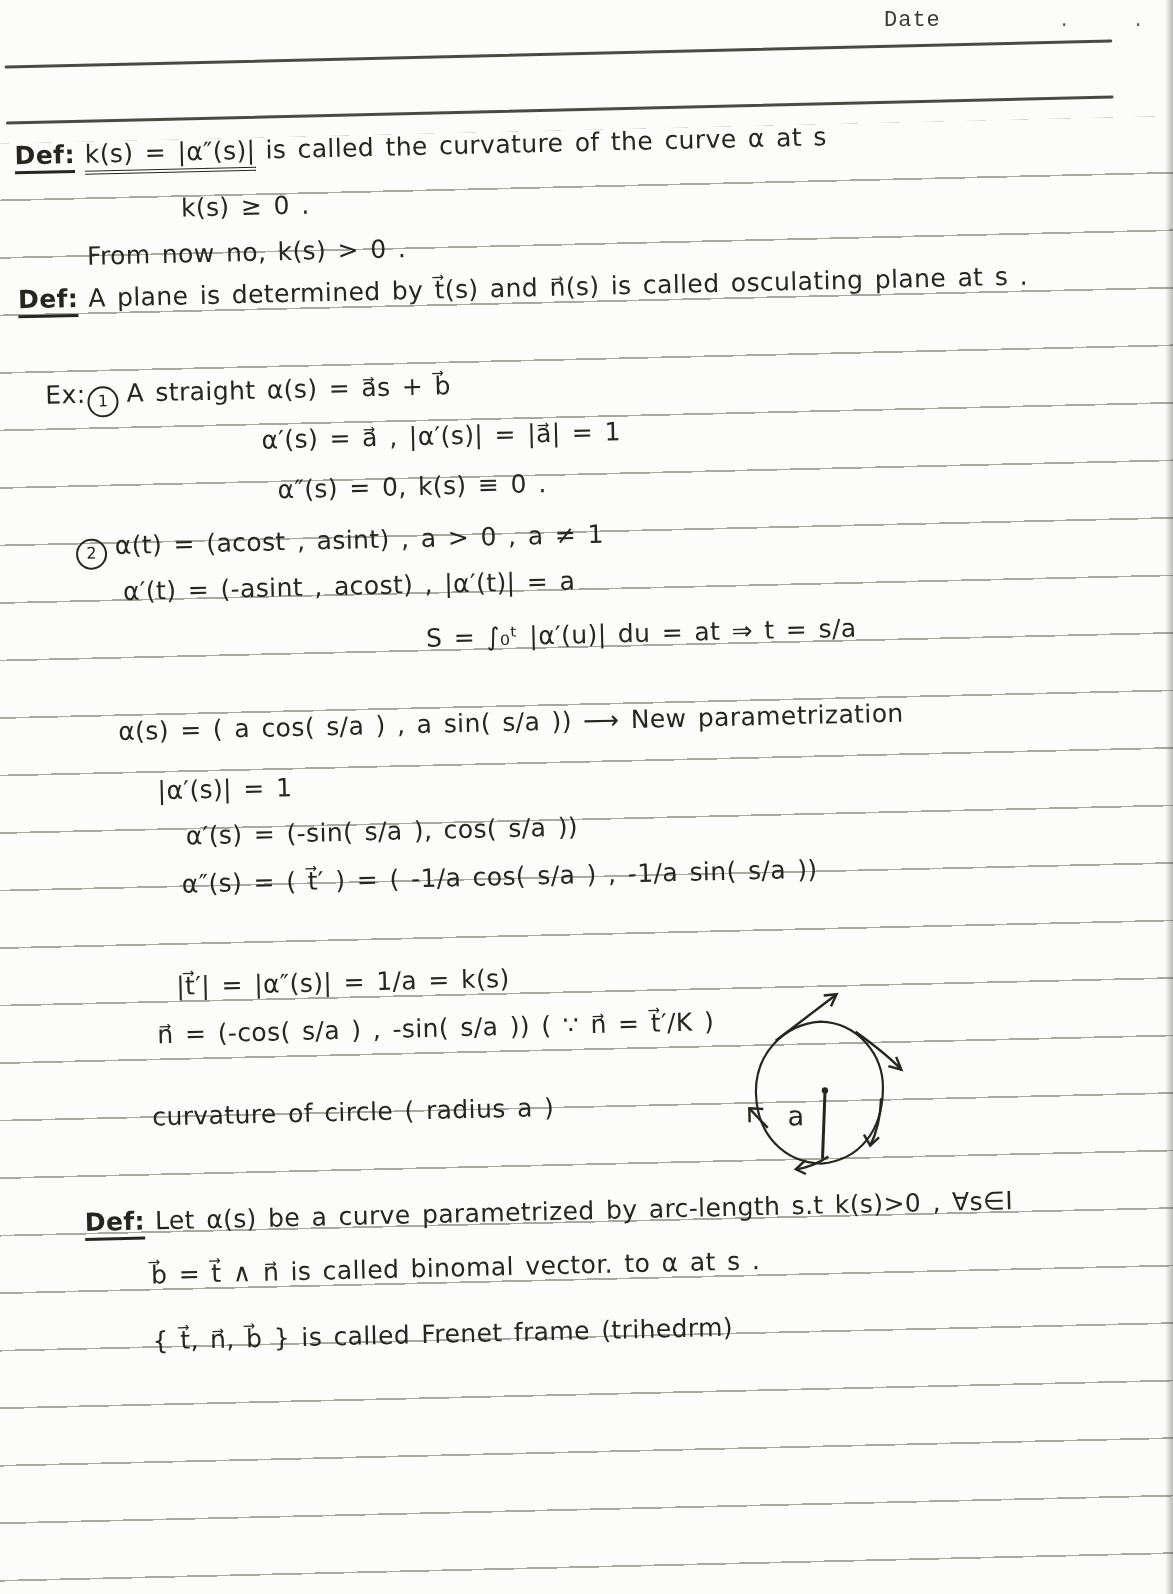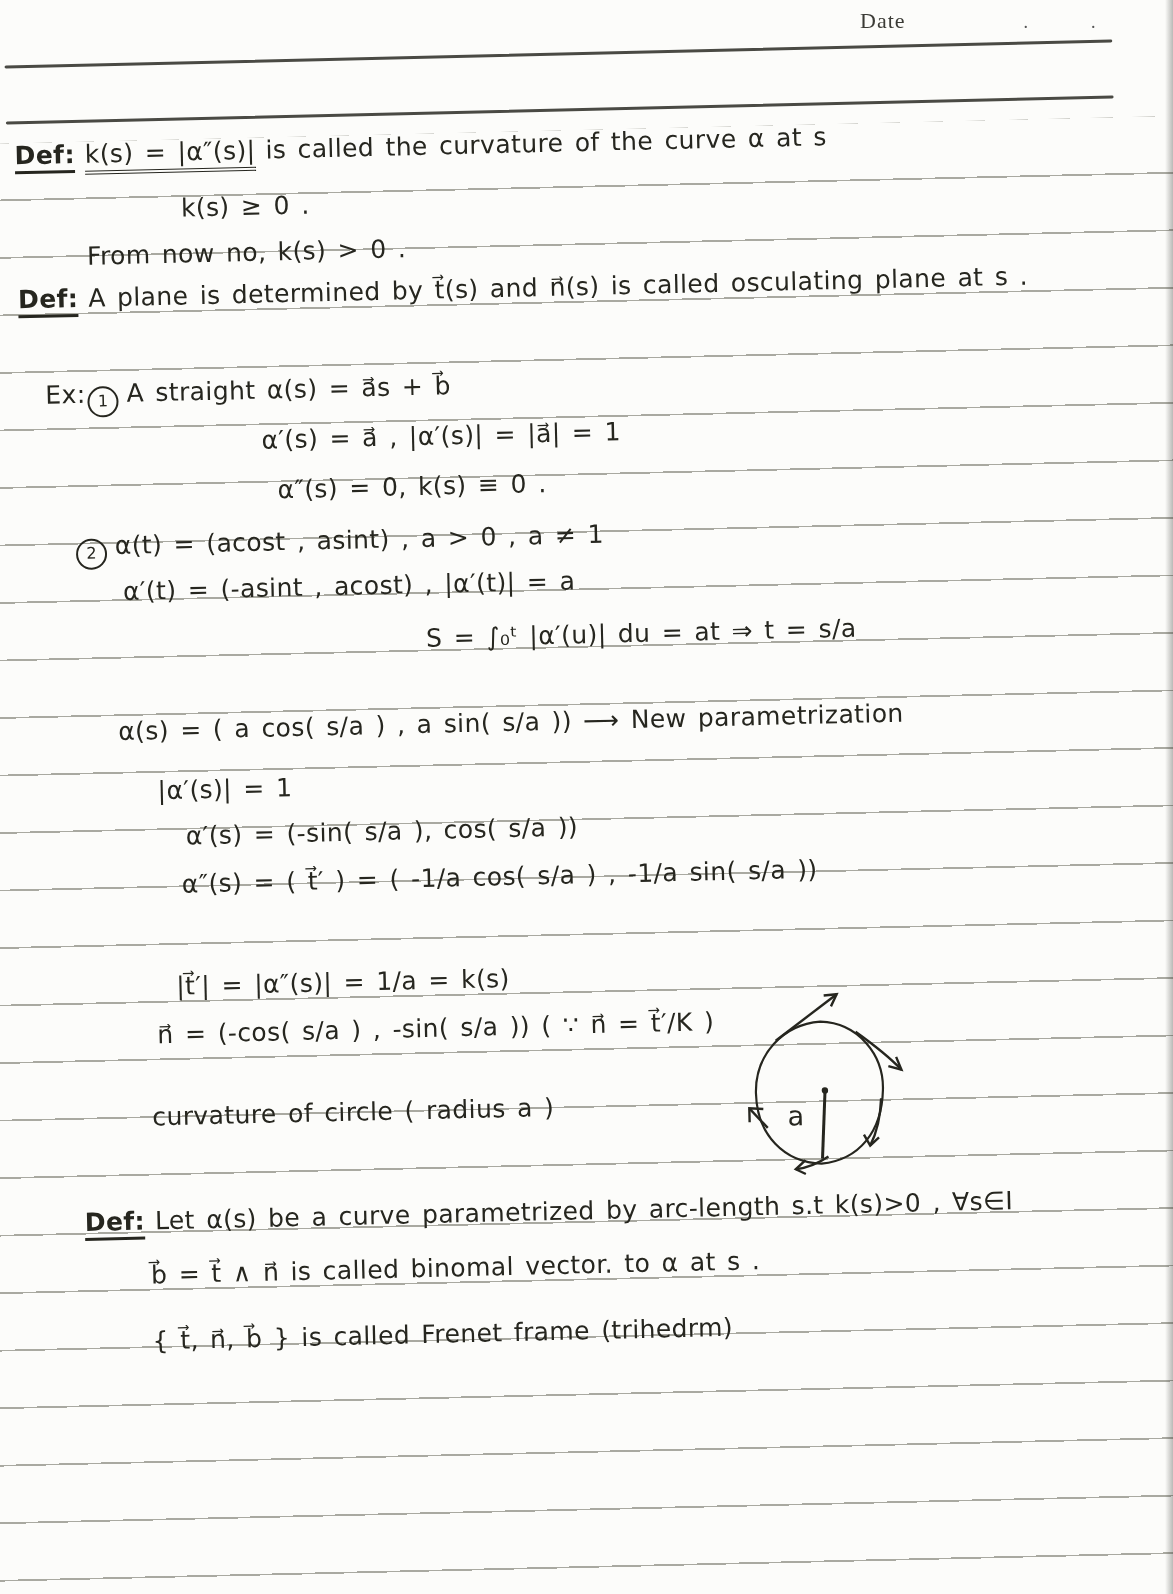--- a/index.html
+++ b/index.html
@@ -10,21 +10,21 @@
   html,body{margin:0;padding:0;}
   body{
     width:1173px;height:1594px;overflow:hidden;
     background:var(--paper);
     font-family:"DejaVu Sans",sans-serif;
     color:var(--ink);
     position:relative;
   }
   .page{position:absolute;inset:0;}
   
-  .date-row{position:absolute;top:8px;left:860px;font-family:Liberation Serif, serif;font-size:22px;color:#3b3b36;letter-spacing:1px;}
+  .date-row{position:absolute;top:8px;left:884px;font-family:Liberation Mono, monospace;font-size:22px;color:#3b3b36;letter-spacing:1px;}
   .date-dot{display:inline-block;font-size:18px;color:#555;}
   .dot1{margin-left:118px;}
   .dot2{margin-left:62px;}
   
   .skew{position:absolute;inset:0;transform:rotate(-1.35deg);transform-origin:590px 800px;}
   .rules{
     position:absolute;top:130px;left:-40px;width:1260px;height:1462px;
     background-image:repeating-linear-gradient(
       to bottom,
       transparent 0px, transparent 55.8px,

